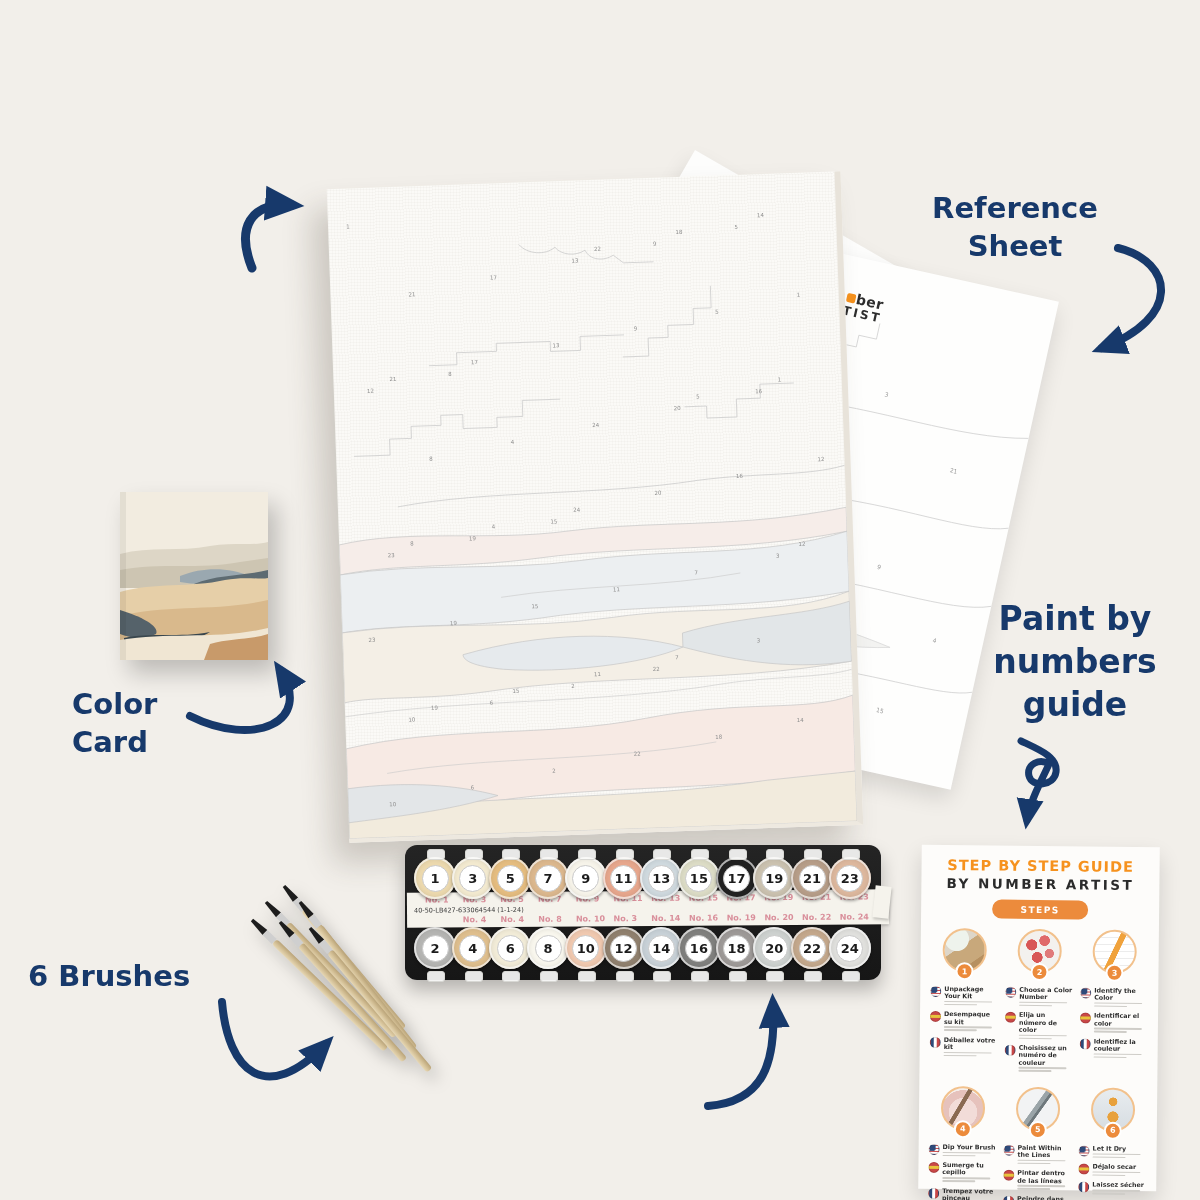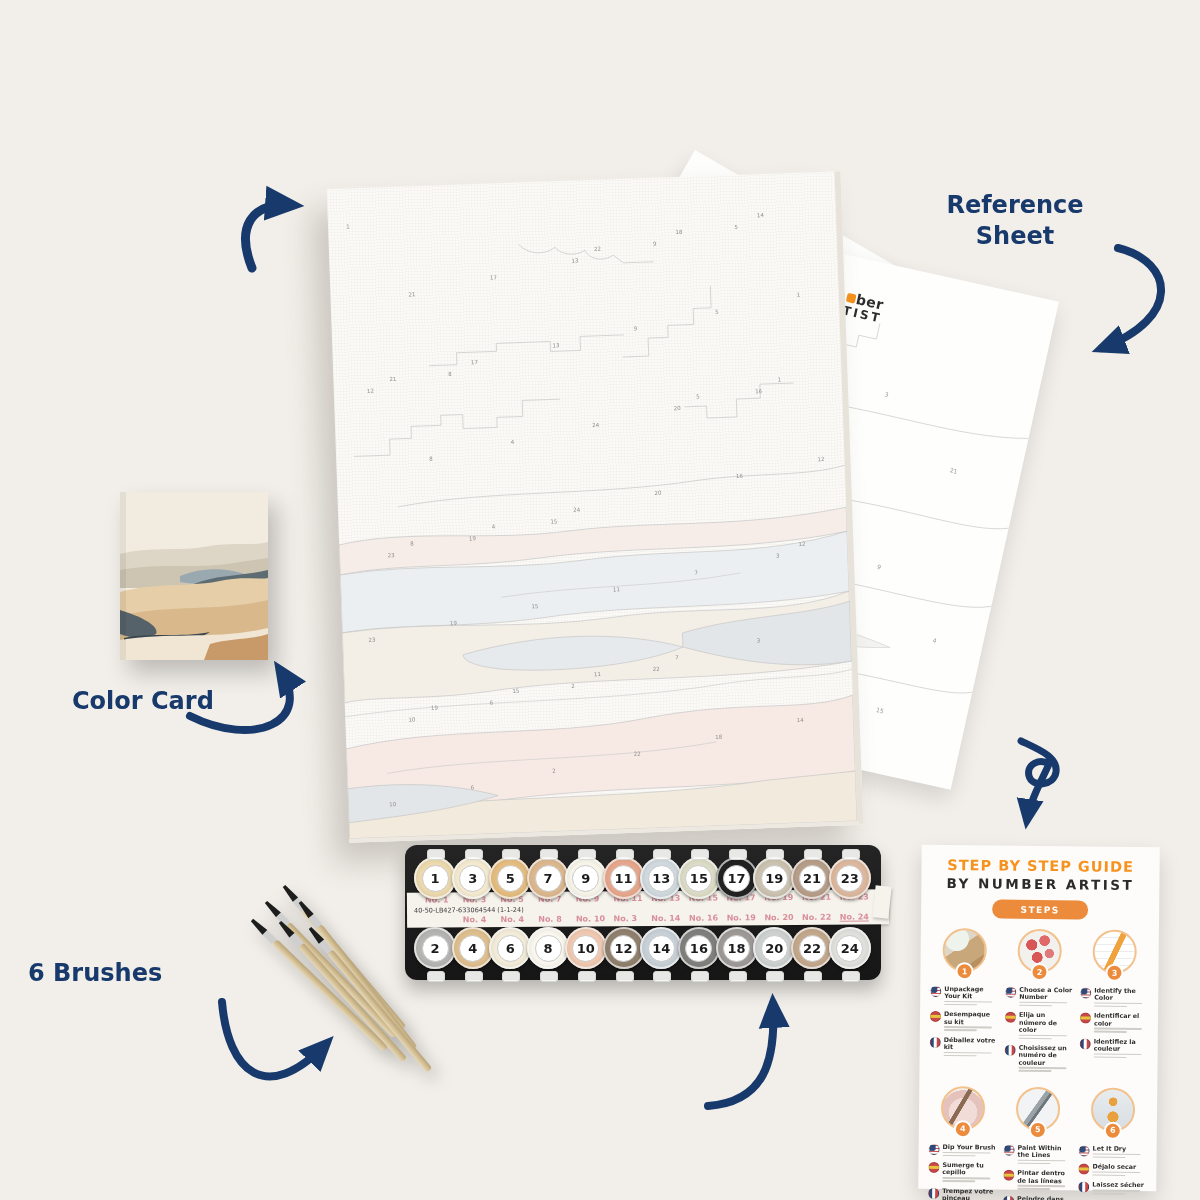--- a/index.html
+++ b/index.html
@@ -3,21 +3,21 @@
 <meta charset="utf-8">
 <style>
   html,body{margin:0;padding:0;}
   .stage{position:relative;width:1200px;height:1200px;background:#f2efea;overflow:hidden;
          font-family:"DejaVu Sans","Liberation Sans",sans-serif;}
   
   .header-pill{position:absolute;left:312px;top:40px;width:498px;height:72px;background:#f6921e;
 atten    border-radius:38px;display:flex;align-items:center;justify-content:center;}
   .header-pill span{color:#fff;font-size:44px;font-weight:800;letter-spacing:2px;white-space:nowrap;}
   
-  .callout{position:absolute;color:#17396b;font-weight:800;font-size:24px;line-height:1.3;}
+  .callout{position:absolute;color:#17396b;font-weight:800;font-size:29px;line-height:1.3;}
   .co-canvas{left:76px;top:276px;width:236px;text-align:center;}
   .co-ref{left:905px;top:190px;width:220px;text-align:center;}
   .co-card{left:72px;top:686px;width:160px;text-align:left;}
   .co-guide{left:972px;top:598px;width:206px;text-align:center;font-size:33px;}
   .co-brush{left:28px;top:958px;width:220px;}
   .co-pots{left:452px;top:1020px;width:300px;text-align:center;}
   
   .sheetA{position:absolute;left:695px;top:150px;width:380px;height:520px;background:#fdfdfc;
           transform:rotate(30deg);transform-origin:top left;box-shadow:0 8px 20px rgba(0,0,0,.08);}
   .sheetB{position:absolute;left:600px;top:200px;width:470px;height:500px;background:#fefefd;
@@ -275,21 +275,21 @@
         <div class="no-label" style="left: 55.7px; top: 23px;">No. 4</div>
         <div class="no-label" style="left: 93.4px; top: 23px;">No. 4</div>
         <div class="no-label" style="left: 131.1px; top: 23px;">No. 8</div>
         <div class="no-label" style="left: 168.8px; top: 23px;">No. 10</div>
         <div class="no-label" style="left: 206.5px; top: 23px;">No. 3</div>
         <div class="no-label" style="left: 244.2px; top: 23px;">No. 14</div>
         <div class="no-label" style="left: 281.9px; top: 23px;">No. 16</div>
         <div class="no-label" style="left: 319.6px; top: 23px;">No. 19</div>
         <div class="no-label" style="left: 357.3px; top: 23px;">No. 20</div>
         <div class="no-label" style="left: 395px; top: 23px;">No. 22</div>
-        <div class="no-label" style="left: 432.7px; top: 23px; text-decoration: underline;">No. 24</div>
+        <div class="no-label" style="left: 432.7px; top: 23px;">No. 24</div>
       </div>
   <div class="pot" style="left: 9px; top: 12px; background: rgb(236, 217, 174);">
         <div class="disc">1</div>
       </div>
       <div class="cap" style="left: 22px; top: 4px;"></div>
       <div class="pot" style="left: 46.7px; top: 12px; background: rgb(243, 234, 208);">
         <div class="disc">3</div>
       </div>
       <div class="cap" style="left: 59.7px; top: 4px;"></div>
       <div class="pot" style="left: 84.4px; top: 12px; background: rgb(229, 189, 128);">
@@ -563,20 +563,21 @@
               </div>
             </div>
           </div>
         </div>
       </div>
   </div>
 
 
   <div class="callout co-ref">Reference Sheet</div>
   <div class="callout co-card">Color Card</div>
+  <div class="callout co-guide">Paint by numbers guide</div>
   <div class="callout co-brush">6 Brushes</div>
 
   <svg class="arrows" width="1200" height="1200" viewBox="0 0 1200 1200">
     <defs>
       <marker id="ah" viewBox="0 0 10 10" refX="6.5" refY="5" markerWidth="4.6" markerHeight="4.6" orient="auto">
         <path d="M0,0.8 L9.5,5 L0,9.2 Z" fill="#17396b"></path>
       </marker>
     </defs>
     <g stroke="#17396b" fill="none" stroke-linecap="round">
       <path stroke-width="9" marker-end="url(#ah)" d="M 252 268 C 236 228 250 202 292 205"></path>

